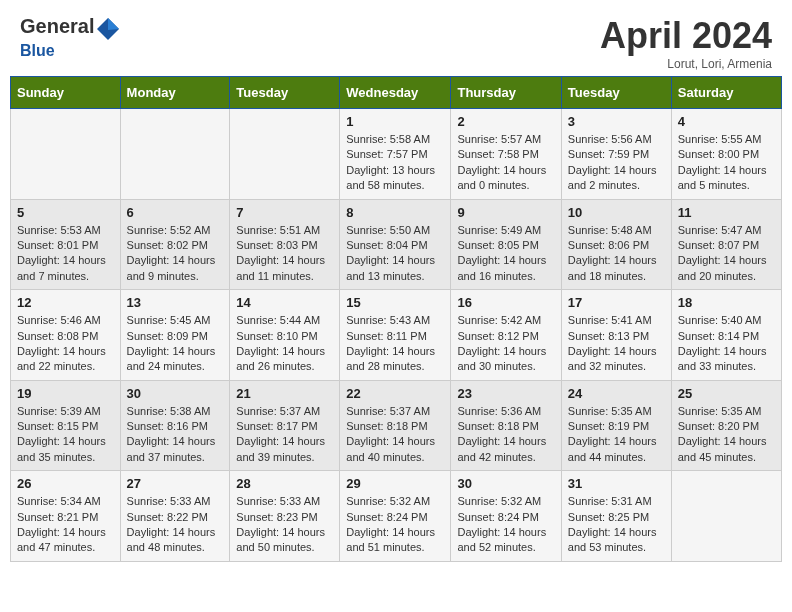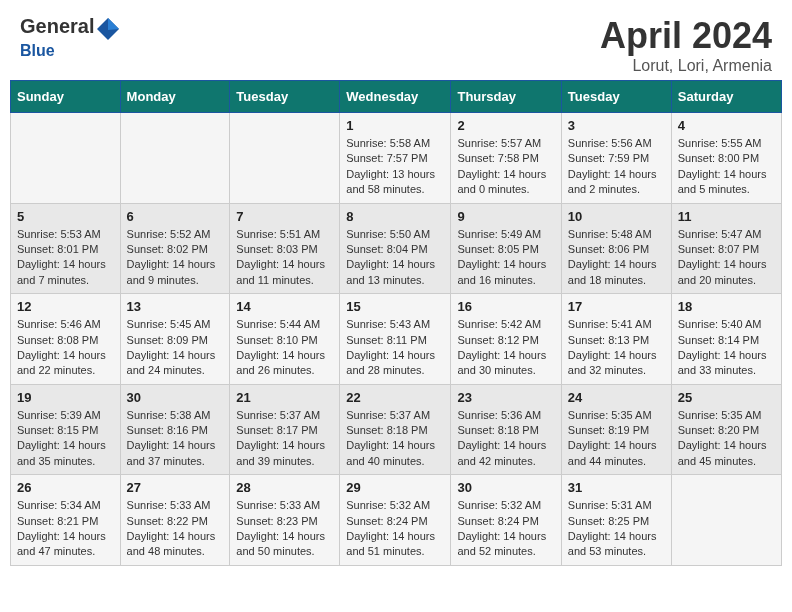--- a/index.html
+++ b/index.html
@@ -23,29 +23,29 @@
     }
     .title-section {
       text-align: right;
     }
     .calendar-title {
       font-size: 36px;
       font-weight: bold;
       color: #333;
     }
     .calendar-subtitle {
-      font-size: 16px;
+      font-size: 12px;
       color: #555;
     }
     table {
       width: 100%;
       border-collapse: collapse;
     }
     thead tr {
-      background-color: #0f766e;
+      background-color: #4d7c0f;
       color: white;
     }
     thead th {
       padding: 8px 6px;
       font-size: 13px;
       font-weight: bold;
       text-align: left;
       border: 1px solid #1a56a0;
     }
     tbody tr {

